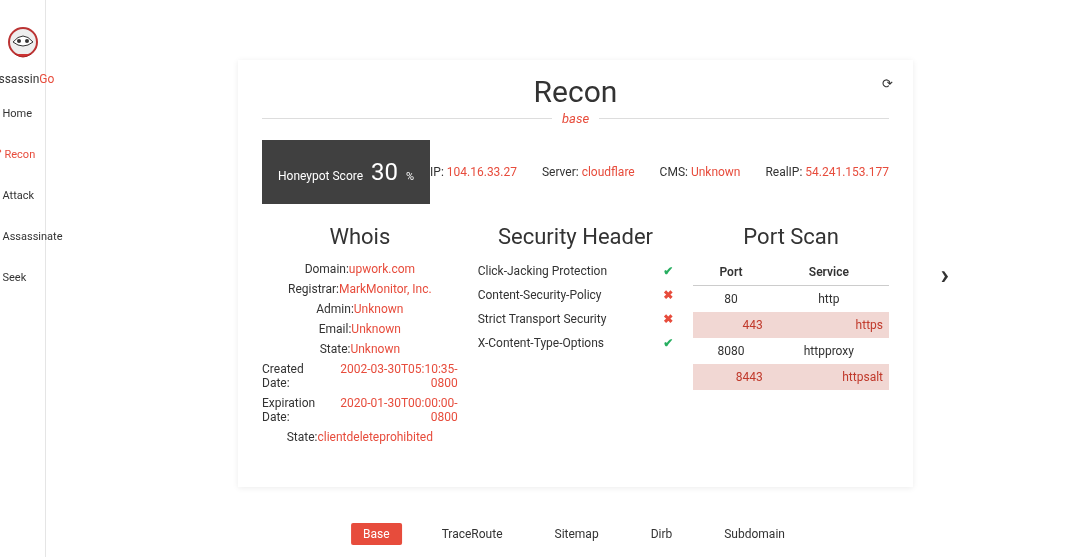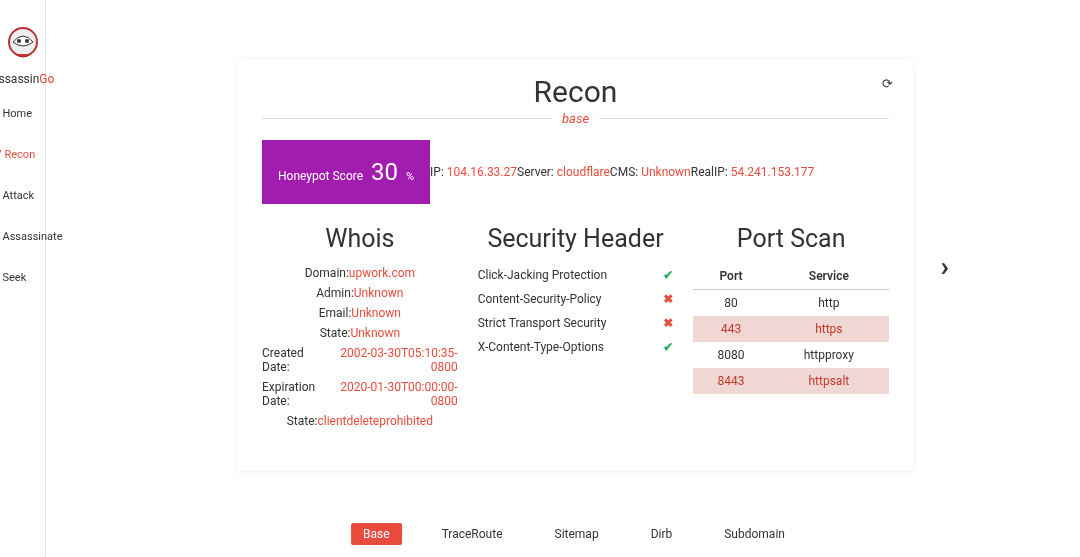--- a/index.html
+++ b/index.html
@@ -12,38 +12,38 @@
   .nav-item.active { color: #e74c3c; }
   .nav-item .icon { font-size: 20px; margin-bottom: 2px; }
   .main { position: absolute; left: 68px; top: 0; right: 0; bottom: 0; }
   .card { position: absolute; left: 170px; top: 60px; width: 675px; background: #fff; box-shadow: 0 1px 6px rgba(0,0,0,0.08); padding: 14px 24px 40px; }
   .card-title { text-align: center; font-size: 30px; font-weight: 400; margin-top: 0; }
   .subline { display: flex; align-items: center; justify-content: center; margin-top: 2px; margin-bottom: 14px; }
   .subline .hr { flex: 1; height: 1px; background: #ddd; }
   .subline .sub { padding: 0 10px; color: #e74c3c; font-style: italic; font-size: 13px; }
   .refresh { position: absolute; right: 20px; top: 16px; font-size: 13px; color: #333; cursor: pointer; }
   .info-row { display: flex; align-items: stretch; margin-bottom: 20px; }
-  .score-box { background: #a21caf; color: #fff; padding: 18px 16px; display: flex; align-items: baseline; gap: 8px; min-width: 126px; }
+  .score-box { background: #404040; color: #fff; padding: 18px 16px; display: flex; align-items: baseline; gap: 8px; min-width: 126px; }
   .score-box .lbl { font-size: 12px; }
   .score-box .num { font-size: 24px; }
   .score-box .pct { font-size: 11px; }
-  .info-items { flex: 1; display: flex; justify-content: flex-start; align-items: center; font-size: 12px; }
+  .info-items { flex: 1; display: flex; justify-content: space-between; align-items: center; font-size: 12px; }
   .info-items .val { color: #e74c3c; }
   .cols { display: flex; gap: 20px; }
   .col { flex: 1; }
-  .col h3 { text-align: center; font-weight: 400; font-size: 25px; margin-bottom: 10px; }
+  .col h3 { text-align: center; font-weight: 400; font-size: 22px; margin-bottom: 10px; }
   .kv { display: flex; justify-content: center; font-size: 12px; padding: 3px 0; }
   .kv .v { color: #e74c3c; text-align: right; }
   .sec-row { display: flex; justify-content: space-between; align-items: center; font-size: 12px; padding: 5px 0; }
   .check { color: #27ae60; font-weight: bold; }
   .cross { color: #e74c3c; font-weight: bold; }
   table.ports { width: 100%; border-collapse: collapse; font-size: 12px; }
   table.ports th { padding: 6px; border-bottom: 1px solid #ccc; font-weight: 600; margin-top: 36px; }
   table.ports td { padding: 6px; text-align: center; }
-  table.ports tr.hl td { background: #f1d7d3; color: #c0392b; }
+  table.ports tr.hl td { background: #f1d7d3; color: #c0392b; text-align: right; }
   .next-arrow { position: absolute; right: -36px; top: 50%; transform: translateY(-50%); font-size: 28px; font-weight: bold; cursor: pointer; }
   .tabs { position: absolute; bottom: 12px; left: 50%; transform: translateX(-50%); display: flex; gap: 28px; font-size: 12px; align-items: center; }
   .tab { cursor: pointer; padding: 4px 12px; }
   .tab.active { background: #e74c3c; color: #fff; border-radius: 2px; }
 </style>
 </head>
 <body>
 
 <div class="sidebar">
   <svg class="logo" viewBox="0 0 48 48">
@@ -114,20 +114,24 @@
 
     <div class="cols">
       <div class="col">
         <h3>Whois</h3>
         <div id="whois-rows">
             <div class="kv">
               <span>Domain:</span>
               <span class="v">upwork.com</span>
             </div>
             <div class="kv">
+              <span>Registrar:</span>
+              <span class="v">MarkMonitor, Inc.</span>
+            </div>
+            <div class="kv">
               <span>Admin:</span>
               <span class="v">Unknown</span>
             </div>
             <div class="kv">
               <span>Email:</span>
               <span class="v">Unknown</span>
             </div>
             <div class="kv">
               <span>State:</span>
               <span class="v">Unknown</span>

